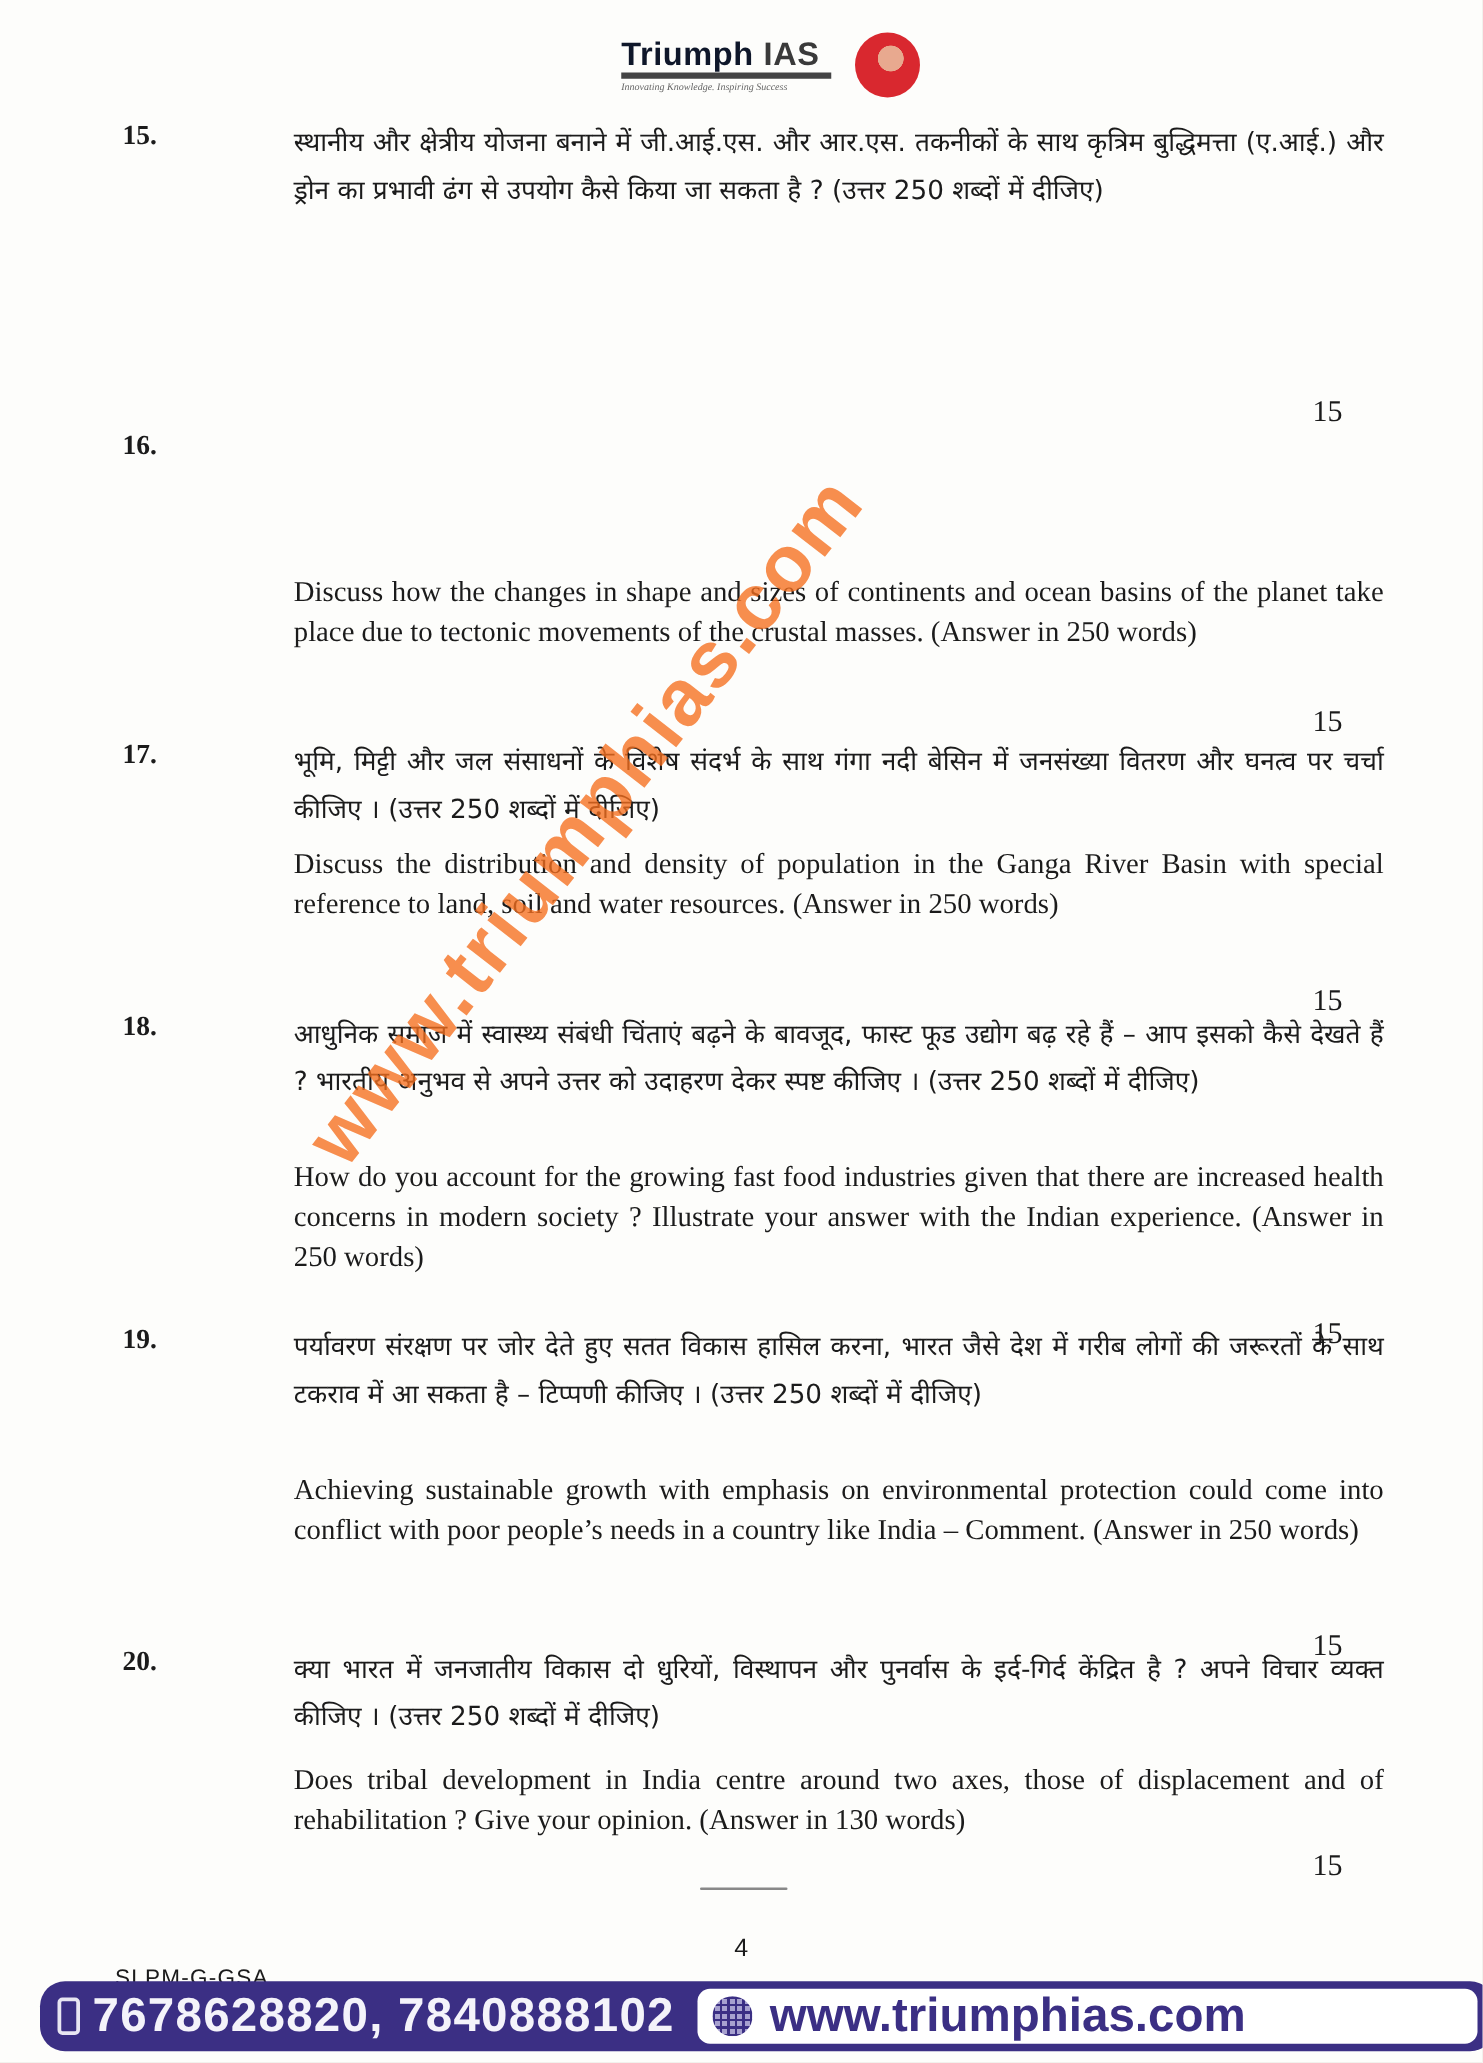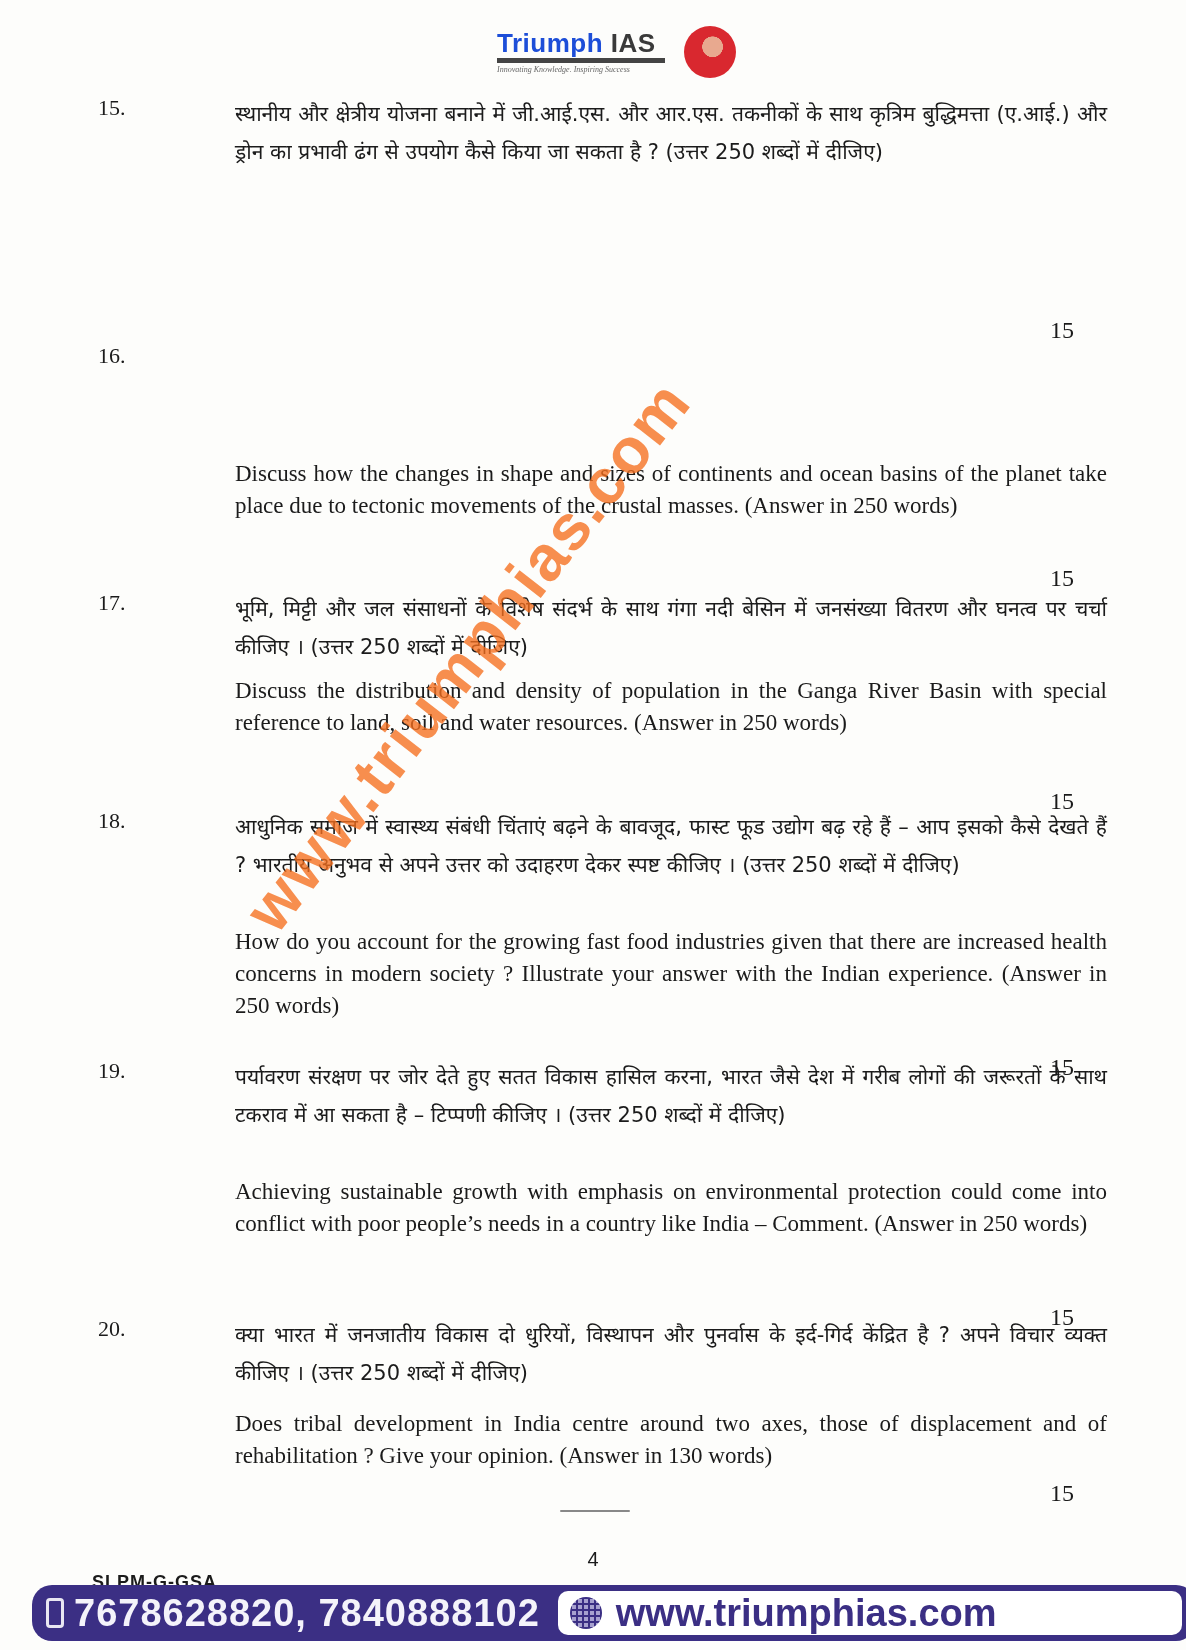--- a/index.html
+++ b/index.html
@@ -6,42 +6,42 @@
   body { width: 1186px; height: 1650px; position: relative; overflow: hidden; }
   .page {
     position: absolute; left: 0; top: 0; width: 1186px; height: 1650px;
     background: #fdfdfb;
     font-family: "Liberation Serif", "DejaVu Serif", serif;
     color: #1b1b1b;
   }
   .header { position: absolute; top: 22px; left: 0; width: 1186px; height: 70px; }
   .logo { position: absolute; left: 497px; top: 8px; width: 180px; }
   .logo-title { font-family: "Liberation Sans", "DejaVu Sans", sans-serif; font-weight: bold; font-size: 26px; line-height: 26px; letter-spacing: 0.5px; }
-  .logo-title .t1 { color: #1d4ed8; }
+  .logo-title .t1 { color: #0f172a; }
   .logo-title .t2 { color: #3a3a3a; }
   .logo-bar { margin-top: 2px; height: 5px; background: #444; width: 168px; }
   .logo-tag { font-family: Liberation Serif, serif; font-style: italic; font-size: 8px; color: #666; margin-top: 2px; }
   .logo-photo {
     position: absolute; left: 684px; top: 4px; width: 52px; height: 52px; border-radius: 50%;
     background: radial-gradient(circle at 55% 40%, #e8a98f 0 24%, #d9282f 25% 100%);
   }
   .watermark {
     position: absolute; left: 230px; top: 900px; transform: rotate(-52deg); transform-origin: left top;
     font-family: "Liberation Sans", "DejaVu Sans", sans-serif; font-weight: bold; font-size: 64px;
     color: rgba(245, 110, 30, 0.78); letter-spacing: 2px; white-space: nowrap; pointer-events: none;
   }
   .q { position: absolute; left: 0; width: 1186px; }
-  .qnum { position: absolute; left: 98px; top: 0; font-family: "Liberation Serif", serif; font-weight: normal; font-size: 22px; }
+  .qnum { position: absolute; left: 98px; top: 0; font-family: "Liberation Serif", serif; font-weight: bold; font-size: 22px; }
   .hi, .en { position: absolute; left: 200px; width: 872px; text-align: justify; text-align-last: left; margin-left: 35px; }
   .hi { font-family: "DejaVu Sans", sans-serif; font-size: 21px; line-height: 38px; top: 0; }
   .en { font-family: "Liberation Serif", serif; font-size: 23px; line-height: 32px; }
   .marks { position: absolute; right: 112px; font-family: Liberation Serif, serif; font-size: 24px; margin-top: 40px; }
   .rule { position: absolute; left: 560px; top: 1510px; width: 70px; height: 2px; background: #888; border-radius: 1px; }
   .pageno { position: absolute; left: 0; width: 1186px; top: 1548px; text-align: center; font-family: "Liberation Sans", sans-serif; font-size: 20px; }
-  .code { position: absolute; left: 92px; top: 1572px; font-family: "Liberation Sans", sans-serif; font-size: 18px; letter-spacing: 1px; font-weight: bold; }
+  .code { position: absolute; left: 92px; top: 1572px; font-family: "Liberation Sans", sans-serif; font-size: 18px; letter-spacing: 1px; }
   .banner {
     position: absolute; left: 32px; top: 1585px; width: 1164px; height: 56px;
     background: #3b2f84; border-radius: 20px; display: flex; align-items: center; padding: 0 14px; box-sizing: border-box;
   }
   .phone-icon { width: 18px; height: 30px; border: 3px solid #e8e6f2; border-radius: 4px; box-sizing: border-box; margin-right: 10px; flex: none; }
   .phones { font-family: "Liberation Sans", "DejaVu Sans", sans-serif; font-weight: bold; font-size: 38px; color: #f4f3fa; letter-spacing: 1px; }
   .web-pill {
     margin-left: 18px; flex: 1; height: 44px; background: #ffffff; border-radius: 10px;
     display: flex; align-items: center; padding: 0 12px; box-sizing: border-box;
   }

